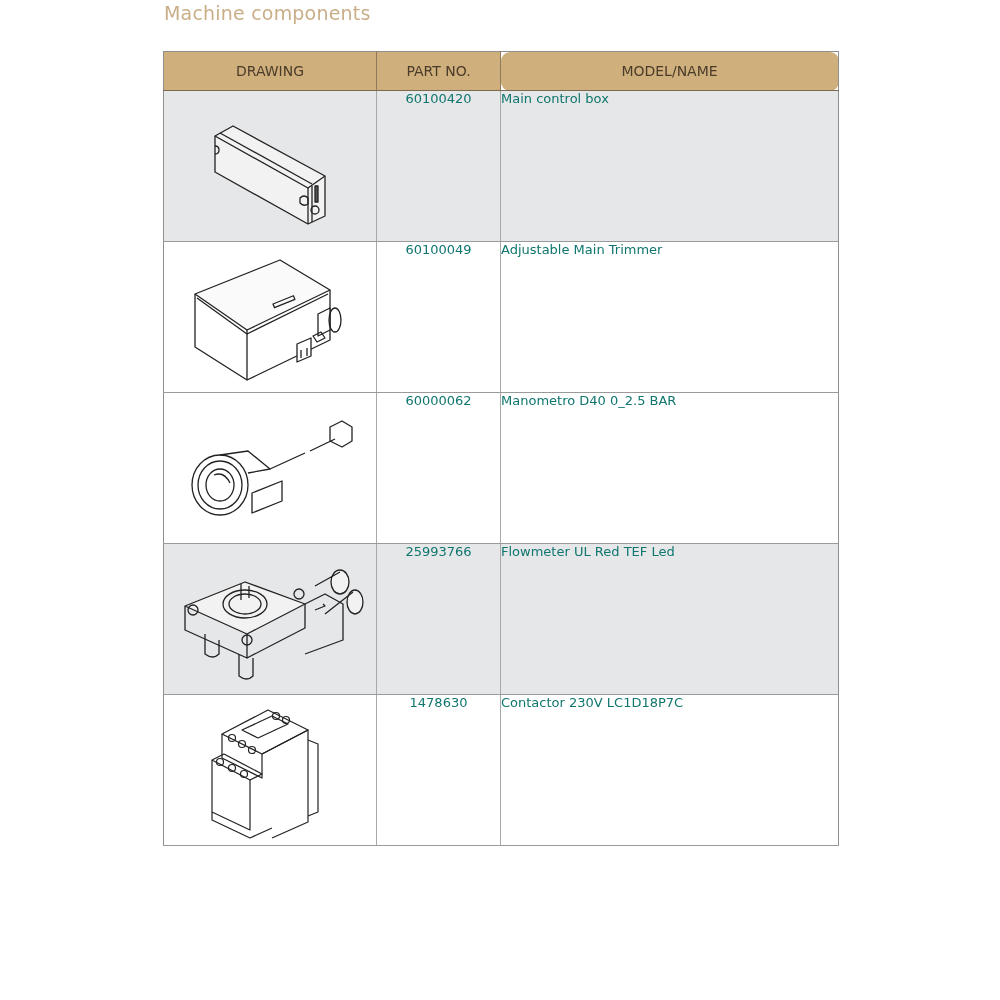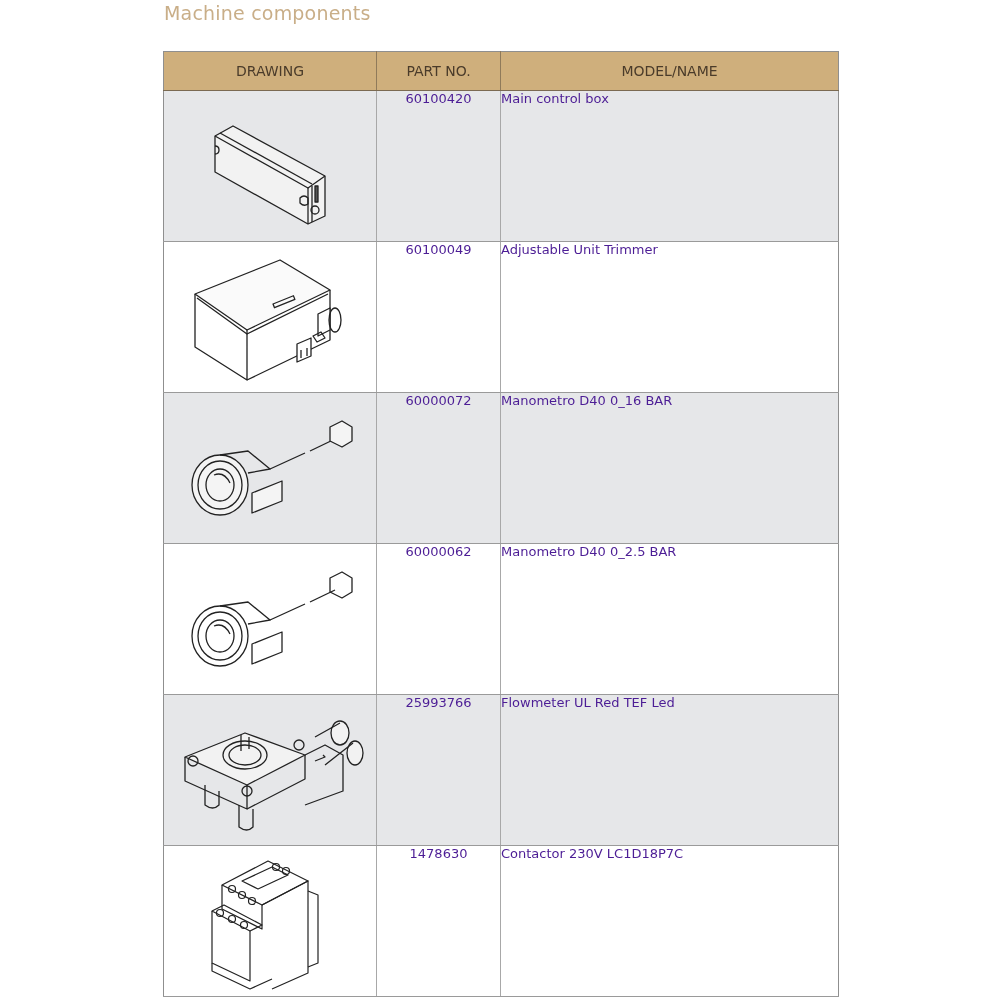--- a/index.html
+++ b/index.html
@@ -4,23 +4,23 @@
   <style>
     html, body { margin: 0; padding: 0; background: #ffffff; }
     body { width: 1000px; height: 1000px; position: relative; overflow: hidden;
            font-family: "DejaVu Sans", sans-serif; }
     .title { position: absolute; left: 164px; top: 2px; font-size: 19px; color: #c9ae88;
              letter-spacing: 0.2px; }
     table.parts { position: absolute; left: 163px; top: 51px; width: 676px;
                   border-collapse: collapse; border: 1.5px solid #8f8f8f; }
     table.parts th { background: #cfaf7c; color: #4a3b2a; font-weight: normal; font-size: 14px;
                      height: 38px; border-right: 1.5px solid #8f7a5a; border-bottom: 1.5px solid #7b6a52; padding: 0; }
-    table.parts th:last-child { border-right: none; }
+    table.parts th:last-child { border-right: none; border-radius: 9px; }
     table.parts td { height: 150px; border-right: 1.5px solid #a8a8a8; border-bottom: 1.5px solid #9a9a9a;
-                     padding: 0; font-size: 13px; color: #4c1d95; }
+                     padding: 0; font-size: 13px; color: #0f766e; }
     table.parts td:last-child { border-right: none; }
     tr.shaded td { background: #e6e7e9; }
     tr.plain td { background: #ffffff; }
     td.drawing { width: 212px; text-align: center; vertical-align: middle; }
     td.partno { width: 123px; text-align: center; vertical-align: top; padding-top: 66px; height: 84px; }
     td.name { text-align: left; vertical-align: top; padding-top: 66px; padding-left: 27px; height: 84px; margin-top: 38px; }
     svg { display: block; margin: 0 auto; }
   </style>
 </head>
 <body>
@@ -64,40 +64,23 @@
           <path d="M12 46 L62 82 L143 42"></path>
           <rect x="88" y="52" width="22" height="4" transform="rotate(-22 88 52)"></rect>
           <path d="M133 62 l12 -6 l0 22 l-12 6 z" fill="#fff"></path>
           <ellipse cx="150" cy="68" rx="6" ry="12"></ellipse>
           <path d="M112 92 l14 -6 l0 18 l-14 6 z" fill="#fff"></path>
           <path d="M116 98 l0 8 M122 96 l0 8"></path>
           <path d="M128 84 l8 -4 l4 6 l-8 4 z"></path>
         </svg>
       </td>
       <td class="partno">60100049</td>
-      <td class="name">Adjustable Unit Trimmer</td>
+      <td class="name">Adjustable Main Trimmer</td>
     </tr>
 
-    <tr class="shaded">
-      <td class="drawing">
-        <svg width="180" height="110" viewBox="0 0 180 110" fill="none" stroke="#222" stroke-width="1.3" stroke-linejoin="round">
-          <ellipse cx="40" cy="72" rx="28" ry="30" fill="#f4f4f4"></ellipse>
-          <ellipse cx="40" cy="72" rx="22" ry="24"></ellipse>
-          <ellipse cx="40" cy="72" rx="14" ry="16"></ellipse>
-          <path d="M34 62 q10 -4 16 8"></path>
-          <path d="M40 42 L68 38 L90 56 L68 60"></path>
-          <path d="M72 80 l30 -12 l0 20 l-30 12 z" fill="#f4f4f4"></path>
-          <path d="M90 56 L125 40"></path>
-          <path d="M130 38 L155 26"></path>
-          <polygon points="150,14 162,8 172,14 172,28 162,34 150,28" fill="#f4f4f4"></polygon>
-        </svg>
-      </td>
-      <td class="partno">60000072</td>
-      <td class="name">Manometro D40 0_16 BAR</td>
-    </tr>
 
     <tr class="plain">
       <td class="drawing">
         <svg width="180" height="110" viewBox="0 0 180 110" fill="none" stroke="#222" stroke-width="1.3" stroke-linejoin="round">
           <ellipse cx="40" cy="72" rx="28" ry="30" fill="#ffffff"></ellipse>
           <ellipse cx="40" cy="72" rx="22" ry="24"></ellipse>
           <ellipse cx="40" cy="72" rx="14" ry="16"></ellipse>
           <path d="M34 62 q10 -4 16 8"></path>
           <path d="M40 42 L68 38 L90 56 L68 60"></path>
           <path d="M72 80 l30 -12 l0 20 l-30 12 z"></path>

